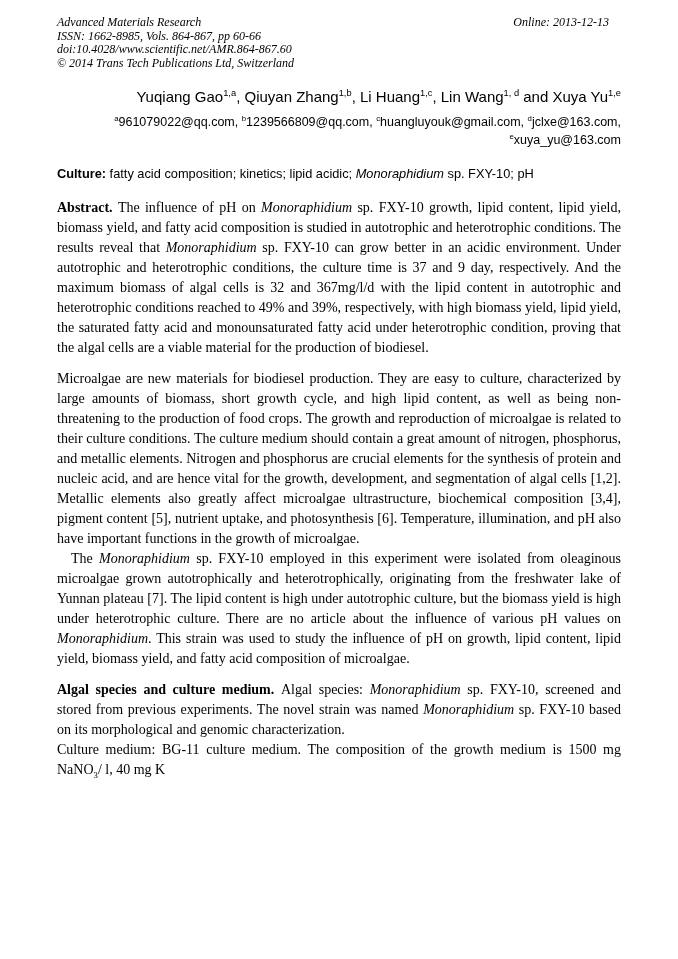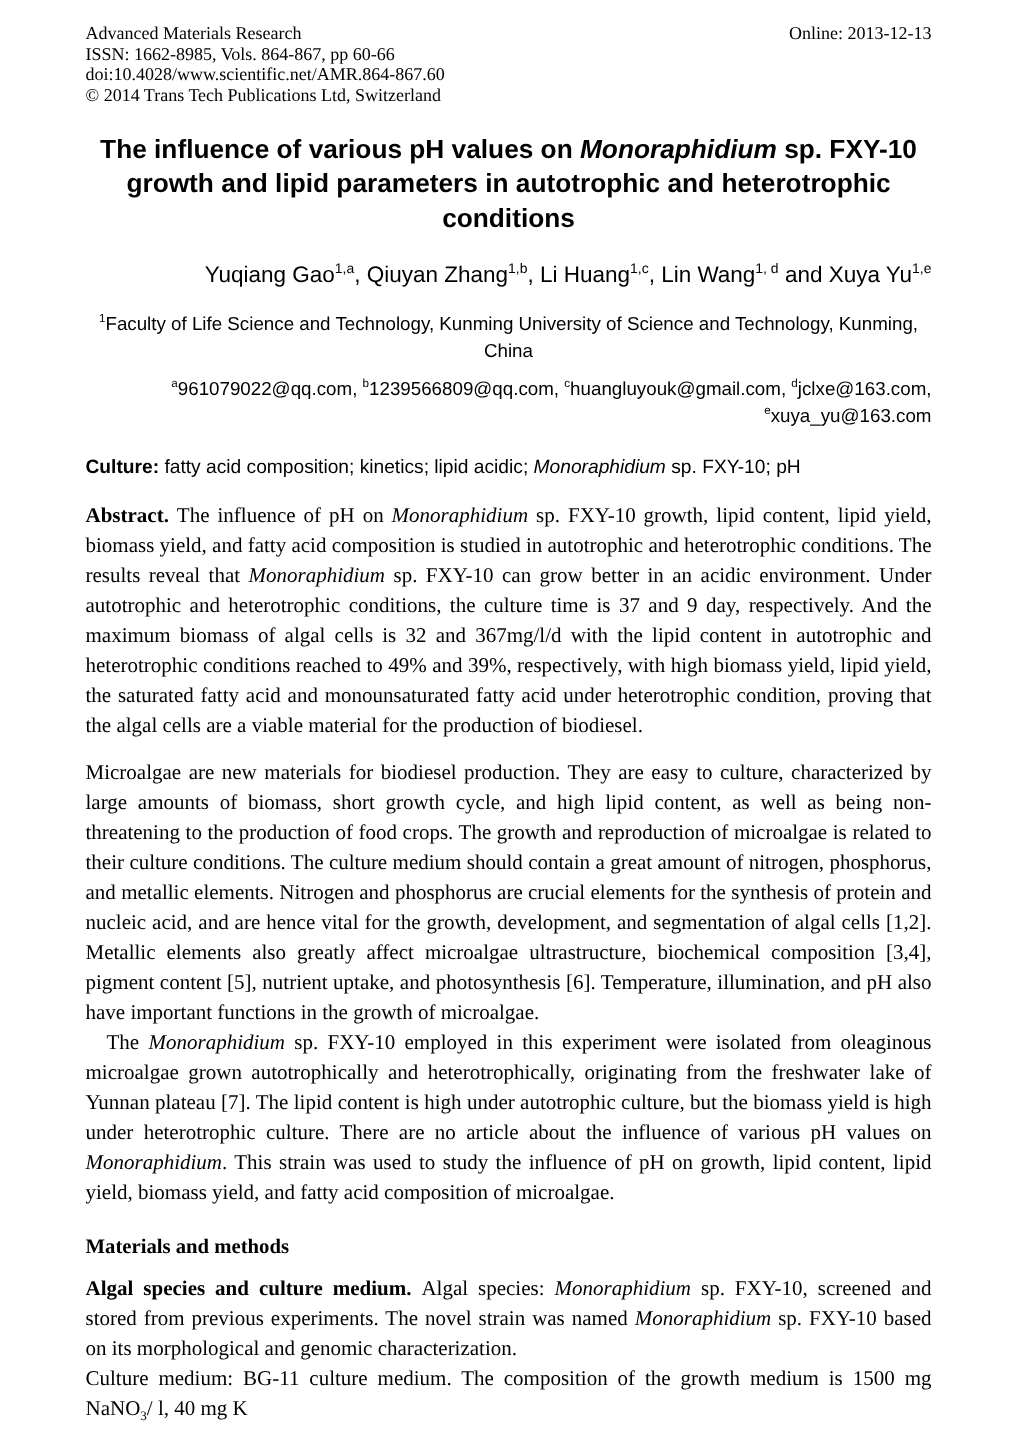--- a/index.html
+++ b/index.html
@@ -12,24 +12,25 @@
   .page {
     position: relative;
     box-sizing: border-box;
     width: 678px; height: 959px;
     padding: 16px 57px 0 57px;
   }
   
   .hdr {
     position: relative;
     font-family: "Liberation Serif", serif;
+    font-style: italic;
     font-size: 12px;
     line-height: 13.5px;
   }
-  .hdr .online { position: absolute; top: 0; right: 0; }
+  .hdr .online { position: absolute; top: 0; right: 12px; }
   
   .title {
     margin: 18px 0 0 0;
     text-align: center;
     font-family: "Liberation Sans", sans-serif;
     font-size: 17.5px;
     font-weight: bold;
     line-height: 23px;
   }
   .authors {
@@ -86,32 +87,29 @@
 <div class="page">
 
   <header class="hdr">
     <div>Advanced Materials Research</div>
     <div>ISSN: 1662-8985, Vols. 864-867, pp 60-66</div>
     <div>doi:10.4028/www.scientific.net/AMR.864-867.60</div>
     <div>© 2014 Trans Tech Publications Ltd, Switzerland</div>
     <div class="online">Online: 2013-12-13</div>
   </header>
 
-  <h1 class="title"><span>The influence of various pH values on </span><span style="font-style: italic;">Monoraphidium</span><span> sp. FXY-10</span><br><span>growth and lipid parameters in autotrophic and heterotrophic conditions</span></h1>
 
   <div class="authors"><span>Yuqiang Gao</span><sup>1,a</sup><span>, Qiuyan Zhang</span><sup>1,b</sup><span>, Li Huang</span><sup>1,c</sup><span>, Lin Wang</span><sup>1, d</sup><span> and Xuya Yu</span><sup>1,e</sup></div>
 
-  <div class="affil"><sup>1</sup><span>Faculty of Life Science and Technology, Kunming University of Science and Technology, Kunming,</span><br><span>China</span></div>
 
   <div class="emails"><sup>a</sup><span>961079022@qq.com, </span><sup>b</sup><span>1239566809@qq.com, </span><sup>c</sup><span>huangluyouk@gmail.com, </span><sup>d</sup><span>jclxe@163.com,</span><br><sup>e</sup><span>xuya_yu@163.com</span></div>
 
   <div class="keywords"><span style="font-weight: bold;">Culture: </span><span>fatty acid composition; kinetics; lipid acidic; </span><span style="font-style: italic;">Monoraphidium</span><span> sp. FXY-10; pH</span></div>
 
   <p class="para abstract"><span style="font-weight: bold;">Abstract. </span><span>The influence of pH on </span><span style="font-style: italic;">Monoraphidium</span><span> sp. FXY-10 growth, lipid content, lipid yield, biomass yield, and fatty acid composition is studied in autotrophic and heterotrophic conditions. The results reveal that </span><span style="font-style: italic;">Monoraphidium</span><span> sp. FXY-10 can grow better in an acidic environment. Under autotrophic and heterotrophic conditions, the culture time is 37 and 9 day, respectively. And the maximum biomass of algal cells is 32 and 367mg/l/d with the lipid content in autotrophic and heterotrophic conditions reached to 49% and 39%, respectively, with high biomass yield, lipid yield, the saturated fatty acid and monounsaturated fatty acid under heterotrophic condition, proving that the algal cells are a viable material for the production of biodiesel.</span></p>
 
   <p class="para after-sec"><span>Microalgae are new materials for biodiesel production. They are easy to culture, characterized by large amounts of biomass, short growth cycle, and high lipid content, as well as being non-threatening to the production of food crops. The growth and reproduction of microalgae is related to their culture conditions. The culture medium should contain a great amount of nitrogen, phosphorus, and metallic elements. Nitrogen and phosphorus are crucial elements for the synthesis of protein and nucleic acid, and are hence vital for the growth, development, and segmentation of algal cells [1,2]. Metallic elements also greatly affect microalgae ultrastructure, biochemical composition [3,4], pigment content [5], nutrient uptake, and photosynthesis [6]. Temperature, illumination, and pH also have important functions in the growth of microalgae.</span></p>
   <p class="para indent"><span>The </span><span style="font-style: italic;">Monoraphidium</span><span> sp. FXY-10 employed in this experiment were isolated from oleaginous microalgae grown autotrophically and heterotrophically, originating from the freshwater lake of Yunnan plateau [7]. The lipid content is high under autotrophic culture, but the biomass yield is high under heterotrophic culture. There are no article about the influence of various pH values on </span><span style="font-style: italic;">Monoraphidium</span><span>. This strain was used to study the influence of pH on growth, lipid content, lipid yield, biomass yield, and fatty acid composition of microalgae.</span></p>
 
-  <h2 class="sec">Materials and methods</h2>
   <p class="para after-sec"><span style="font-weight: bold;">Algal species and culture medium. </span><span>Algal species: </span><span style="font-style: italic;">Monoraphidium</span><span> sp. FXY-10, screened and stored from previous experiments. The novel strain was named </span><span style="font-style: italic;">Monoraphidium</span><span> sp. FXY-10 based on its morphological and genomic characterization.</span></p>
   <p class="para"><span>Culture medium: BG-11 culture medium. The composition of the growth medium is 1500 mg NaNO</span><sub>3</sub><span>/ l, 40 mg K</span></p>
 
 </div>
 
 </body></html>

